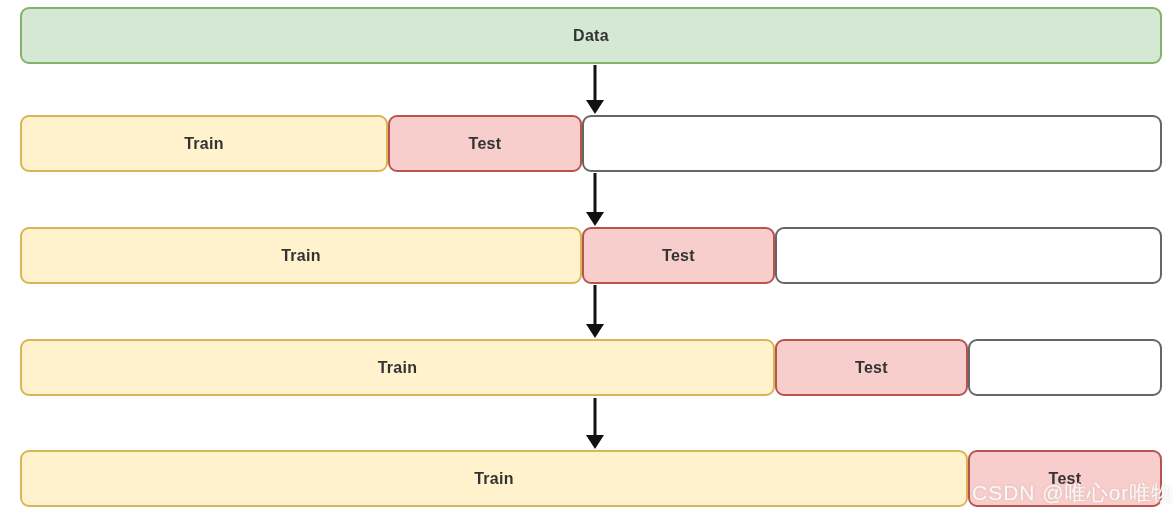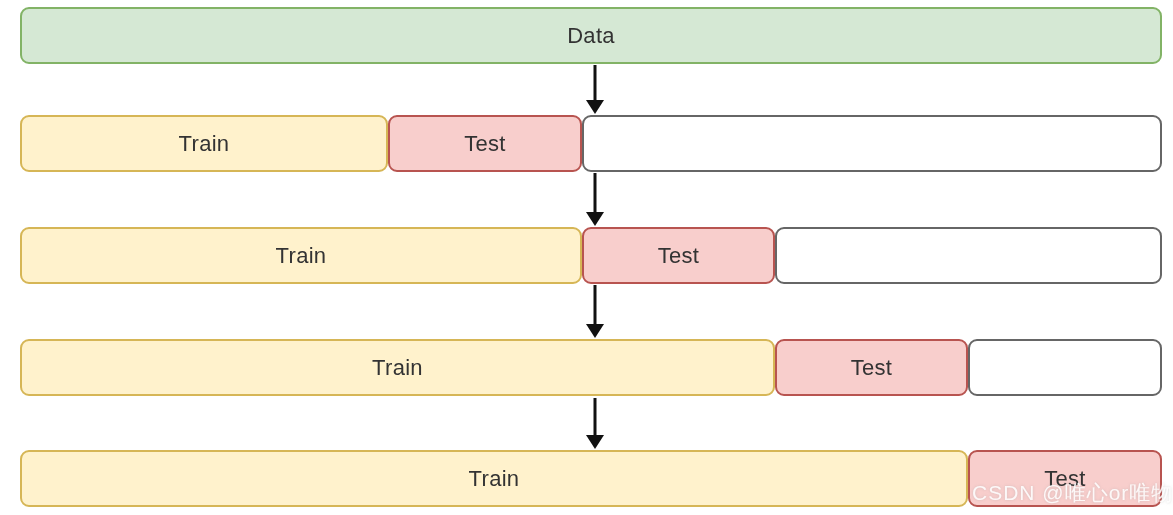--- a/index.html
+++ b/index.html
@@ -14,22 +14,22 @@
   .box {
     position: absolute;
     box-sizing: border-box;
     border: 2px solid #999;
     border-radius: 9px;
     display: flex;
     align-items: center;
     justify-content: center;
   }
   .box .lbl {
-    font-size: 22px;
-    font-weight: 400;
+    font-size: 16px;
+    font-weight: 700;
     color: var(--label-color, #333333);
     letter-spacing: 0.3px;
     user-select: none;
   }
   .seg-empty { border-width: 2px; }
   .arrow { position: absolute; width: 18px; }
   .arrow .shaft {
     position: absolute;
     top: 0; left: 50%;
     width: 3px;

